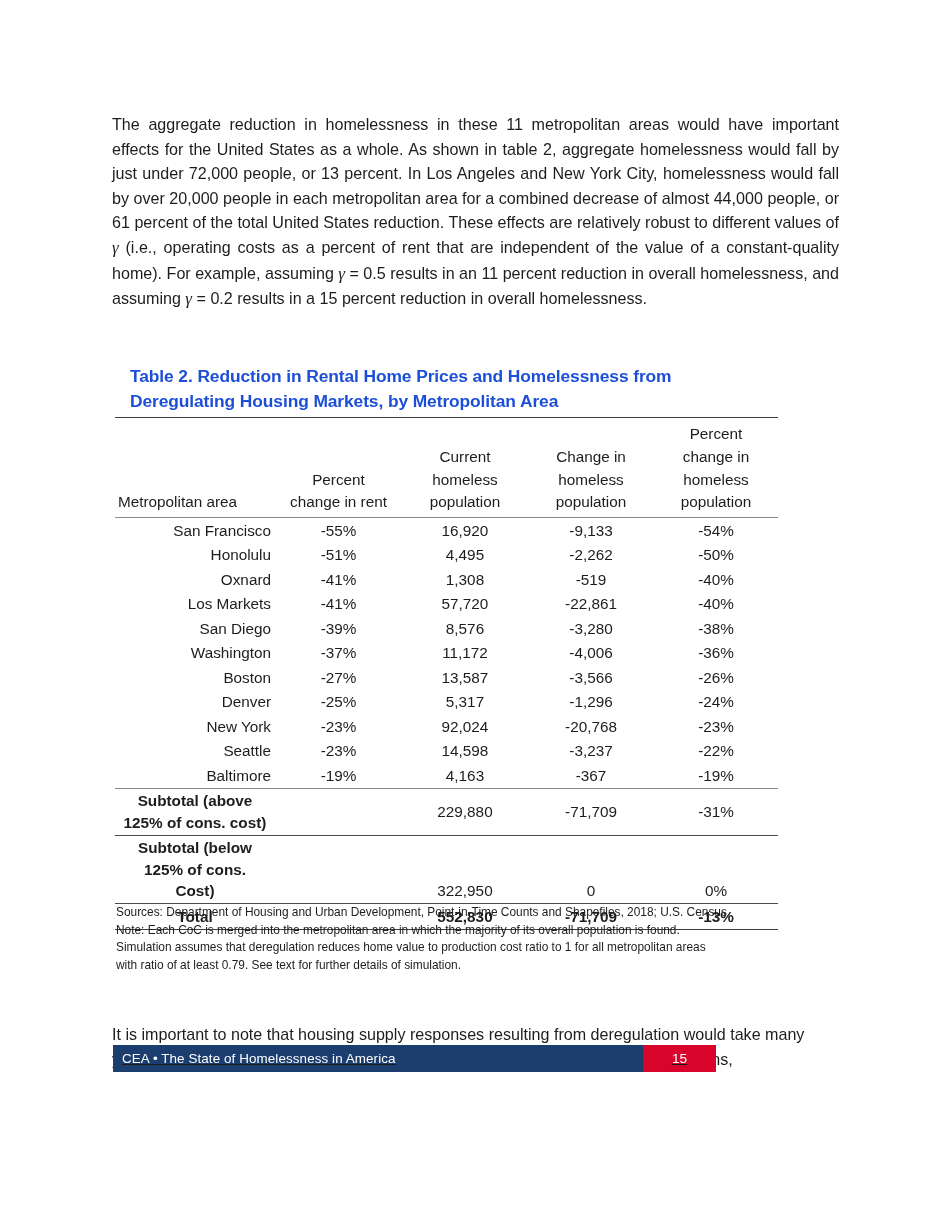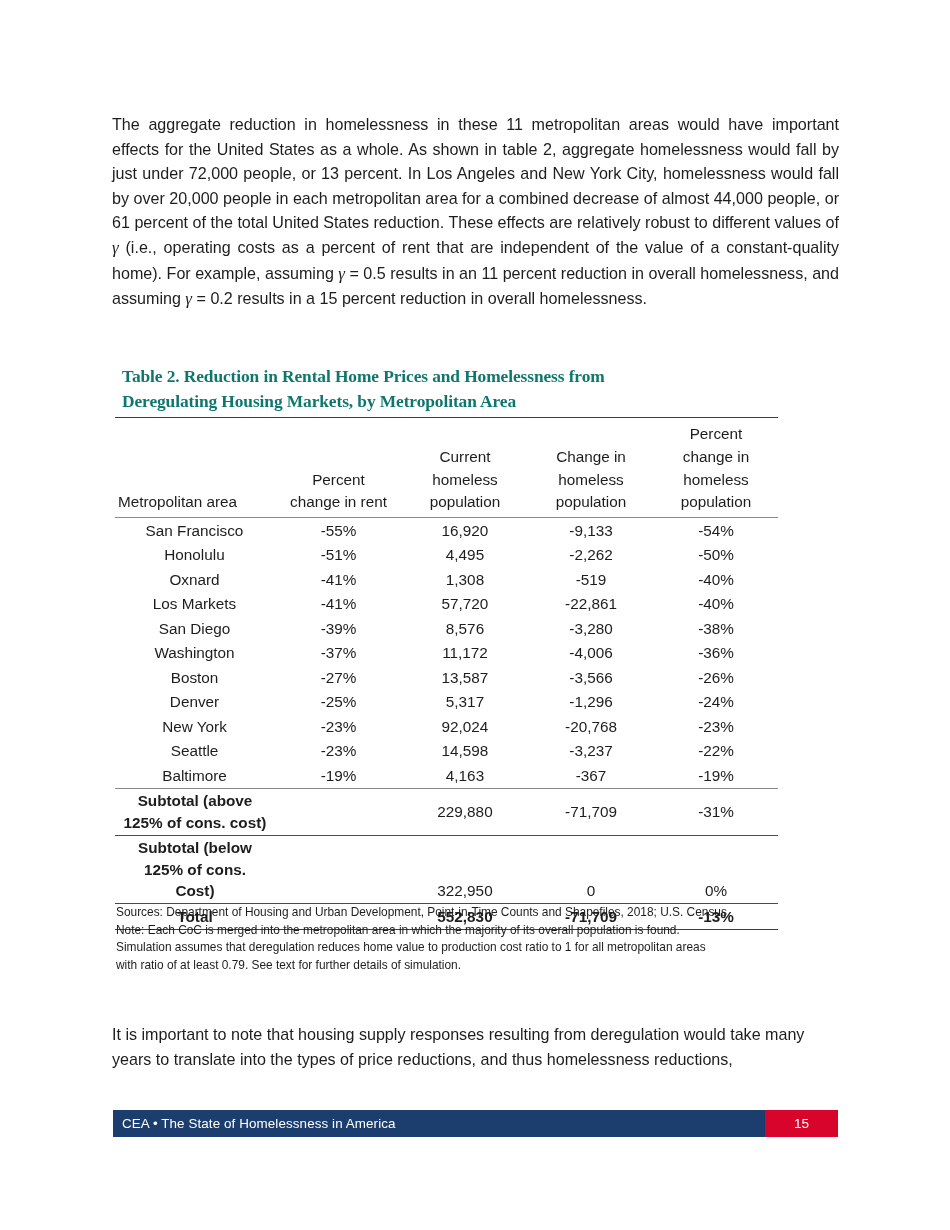--- a/index.html
+++ b/index.html
@@ -50,24 +50,23 @@
   .table-block {
     position: absolute;
     left: 115px;
     top: 364px;
     width: 663px;
   }
   .table-title {
     font-size: 17.4px;
     font-weight: bold;
     line-height: 25px;
-    color: #0f766e;
-    margin: 0 0 3px 7px;
+    color: #1d4ed8;
+    margin: 0 0 3px 15px;
     letter-spacing: -0.1px;
-    font-family: Liberation Serif, serif;
   }
 
   table.data {
     border-collapse: collapse;
     width: 663px;
     font-size: 15.3px;
     color: #1d1d1d;
     table-layout: fixed;
   }
   table.data col.c0 { width: 160px; }
@@ -93,21 +92,21 @@
     padding-top: 5px;
   }
 
   table.data tbody td {
     padding: 1.5px 4px;
     line-height: 21.5px;
     text-align: center;
     white-space: nowrap;
   }
   table.data tbody td.name {
-    text-align: center;
+    text-align: right;
     padding-left: 3px;
   }
   tr.last-metro td { padding-bottom: 2px; }
   tr.rule-above td { border-top: 1.6px solid #8a8a8a; }
   tr.rule-below td { border-bottom: 1.2px solid #4a4a4a; }
 
   td.sub-label, td.total-label {
     font-weight: bold;
     text-align: left;
     padding-left: 3px;
@@ -127,24 +126,25 @@
     font-size: 11.9px;
     line-height: 17.6px;
     color: #1d1d1d;
   }
   .note .line { display: block; white-space: nowrap; }
 
   
   .footer {
     position: absolute;
     left: 113px;
-    top: 1110px;
-    width: 725px;
+    top: 1045px;
+    width: 603px;
     height: 27px;
     display: flex;
+    text-decoration: underline;
   }
   .footer-bar {
     flex: 1 1 auto;
     background: #1b3e6f;
     display: flex;
     align-items: center;
     padding-left: 9px;
     box-sizing: border-box;
   }
   .footer-text {

